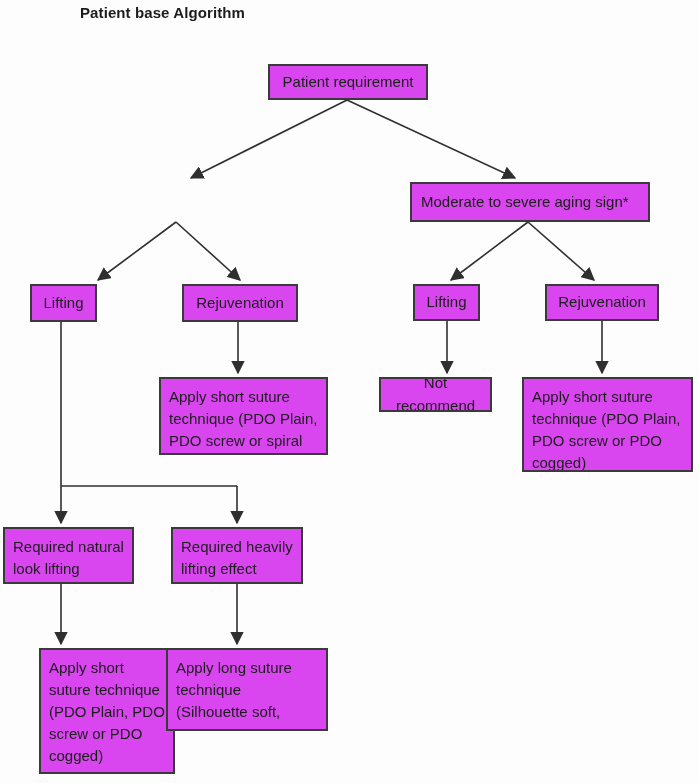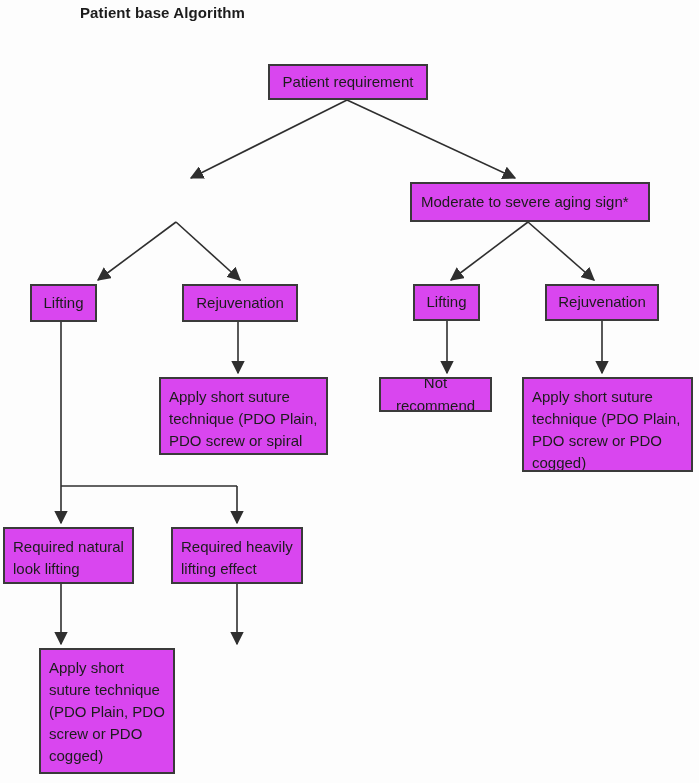--- a/index.html
+++ b/index.html
@@ -132,14 +132,17 @@
 
   <div class="node multi" id="n-heavy">Required heavily
 lifting effect</div>
 
   <div class="node multi" id="n-short-natural">Apply short
 suture technique
 (PDO Plain, PDO
 screw or PDO
 cogged)</div>
 
+  <div class="node multi" id="n-long">Apply long suture
+technique
+(Silhouette soft,</div>
 
 </div>
 
 </body></html>

